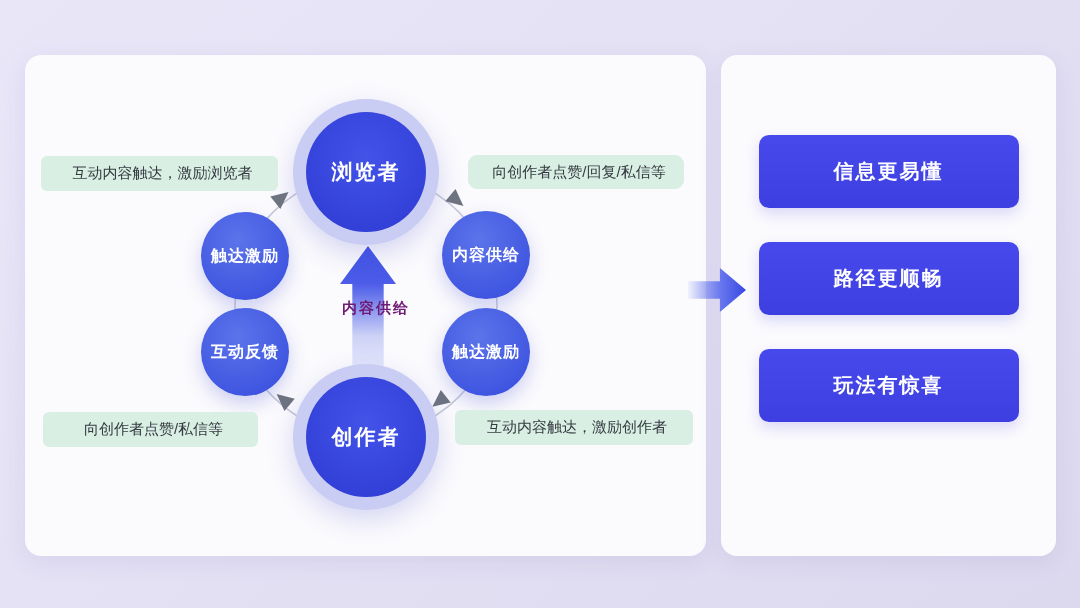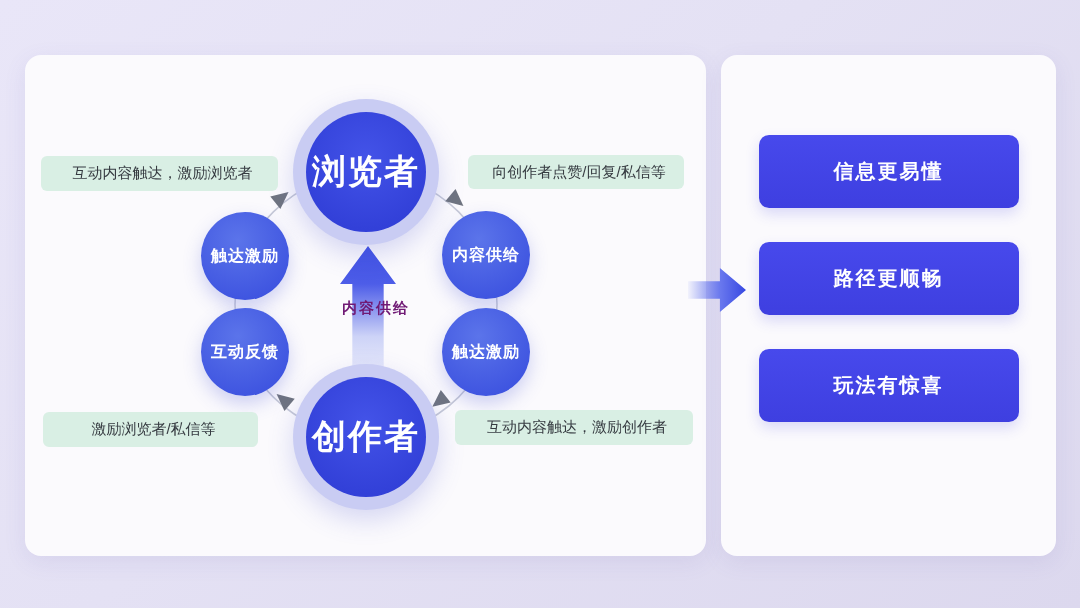--- a/index.html
+++ b/index.html
@@ -25,21 +25,21 @@
     position: absolute; width: 146px; height: 146px; border-radius: 50%;
     background: #c9ccf3;
     box-shadow: 0 10px 26px rgba(82, 92, 205, 0.22);
     z-index: 4;
     display: flex; align-items: center; justify-content: center;
   }
   .big-circle {
     width: 120px; height: 120px; border-radius: 50%;
     background: radial-gradient(circle at 50% 38%, #4353e8 0%, #3240d8 75%);
     display: flex; align-items: center; justify-content: center;
-    color: #ffffff; font-size: 34px; font-weight: bold; letter-spacing: 2px;
+    color: #ffffff; font-size: 21px; font-weight: bold; letter-spacing: 2px;
   }
   #viewer-halo { left: 268px; top: 44px; }
   #creator-halo { left: 268px; top: 309px; }
 
   
   .node {
     position: absolute; width: 88px; height: 88px; border-radius: 50%;
     background: radial-gradient(circle at 42% 32%, #5b74ea 0%, #3e54e0 78%);
     box-shadow: 0 8px 18px rgba(70, 85, 210, 0.25);
     display: flex; align-items: center; justify-content: center;
@@ -67,21 +67,21 @@
   
   .callout {
     position: absolute;
     background: #d9efe4;
     border-radius: 6px;
     color: #363b41; font-size: 15px;
     display: flex; align-items: center; justify-content: center;
     z-index: 5; white-space: nowrap; padding-left: 6px;
   }
   #callout-top-left { left: 16px; top: 101px; width: 237px; height: 35px; }
-  #callout-top-right { left: 443px; top: 100px; width: 216px; height: 34px; }
+  #callout-top-right { left: 443px; top: 100px; width: 216px; height: 34px; border-radius: 9px; }
   #callout-bottom-left { left: 18px; top: 357px; width: 215px; height: 35px; }
   #callout-bottom-right { left: 430px; top: 355px; width: 238px; height: 35px; }
 
   
   #bridge-arrow {
     position: absolute; left: 688px; top: 268px; width: 58px; height: 44px;
     background: linear-gradient(90deg, rgba(190,198,248,0.15) 0%, #6a79ee 55%, #3748e2 100%);
     clip-path: polygon(0% 30%, 55% 30%, 55% 0%, 100% 50%, 55% 100%, 55% 70%, 0% 70%);
     z-index: 6;
   }
@@ -123,21 +123,21 @@
     <div class="big-circle">创作者</div>
   </div>
 
   <div class="node" id="node-top-left">触达激励</div>
   <div class="node" id="node-bottom-left">互动反馈</div>
   <div class="node" id="node-top-right">内容供给</div>
   <div class="node" id="node-bottom-right">触达激励</div>
 
   <div class="callout" id="callout-top-left">互动内容触达，激励浏览者</div>
   <div class="callout" id="callout-top-right">向创作者点赞/回复/私信等</div>
-  <div class="callout" id="callout-bottom-left">激励浏览者/私信等</div>
+  <div class="callout" id="callout-bottom-left">向创作者点赞/私信等</div>
   <div class="callout" id="callout-bottom-right">互动内容触达，激励创作者</div>
 
 </div>
 
 <div id="bridge-arrow"></div>
 
 <div class="card" id="benefits-card">
   <div id="benefits-list">
     <div class="benefit">信息更易懂</div>
     <div class="benefit">路径更顺畅</div>

